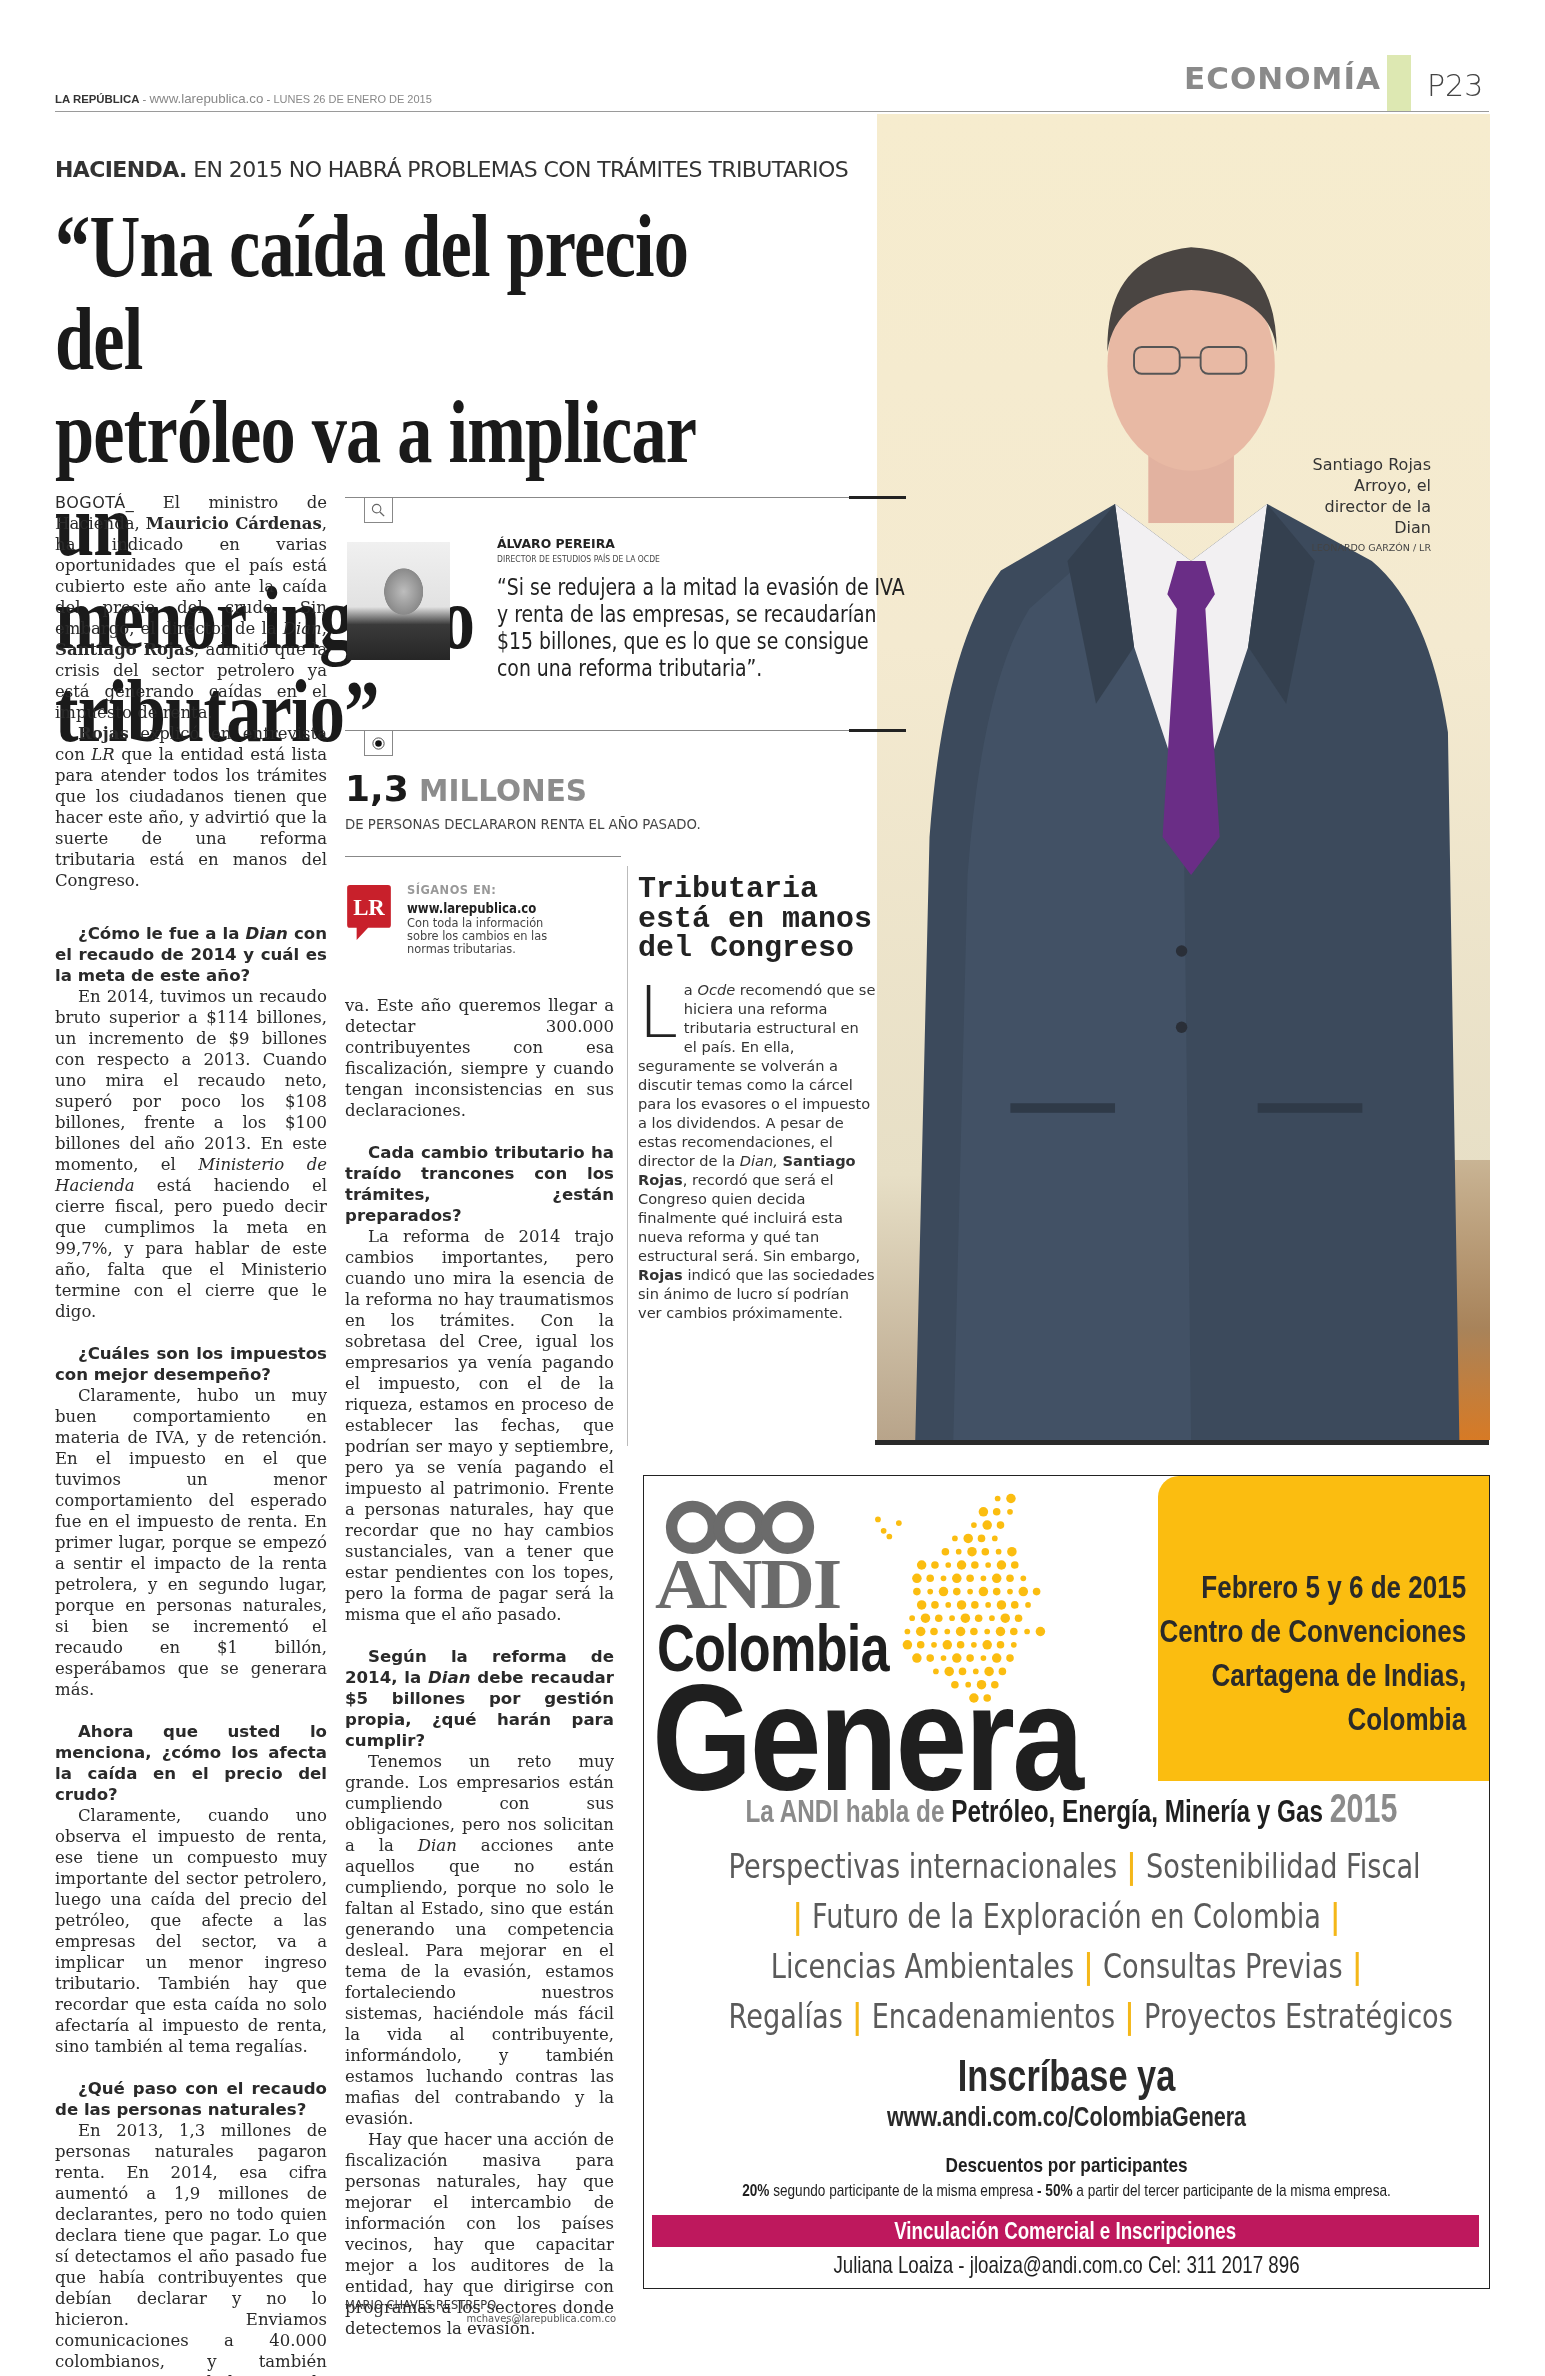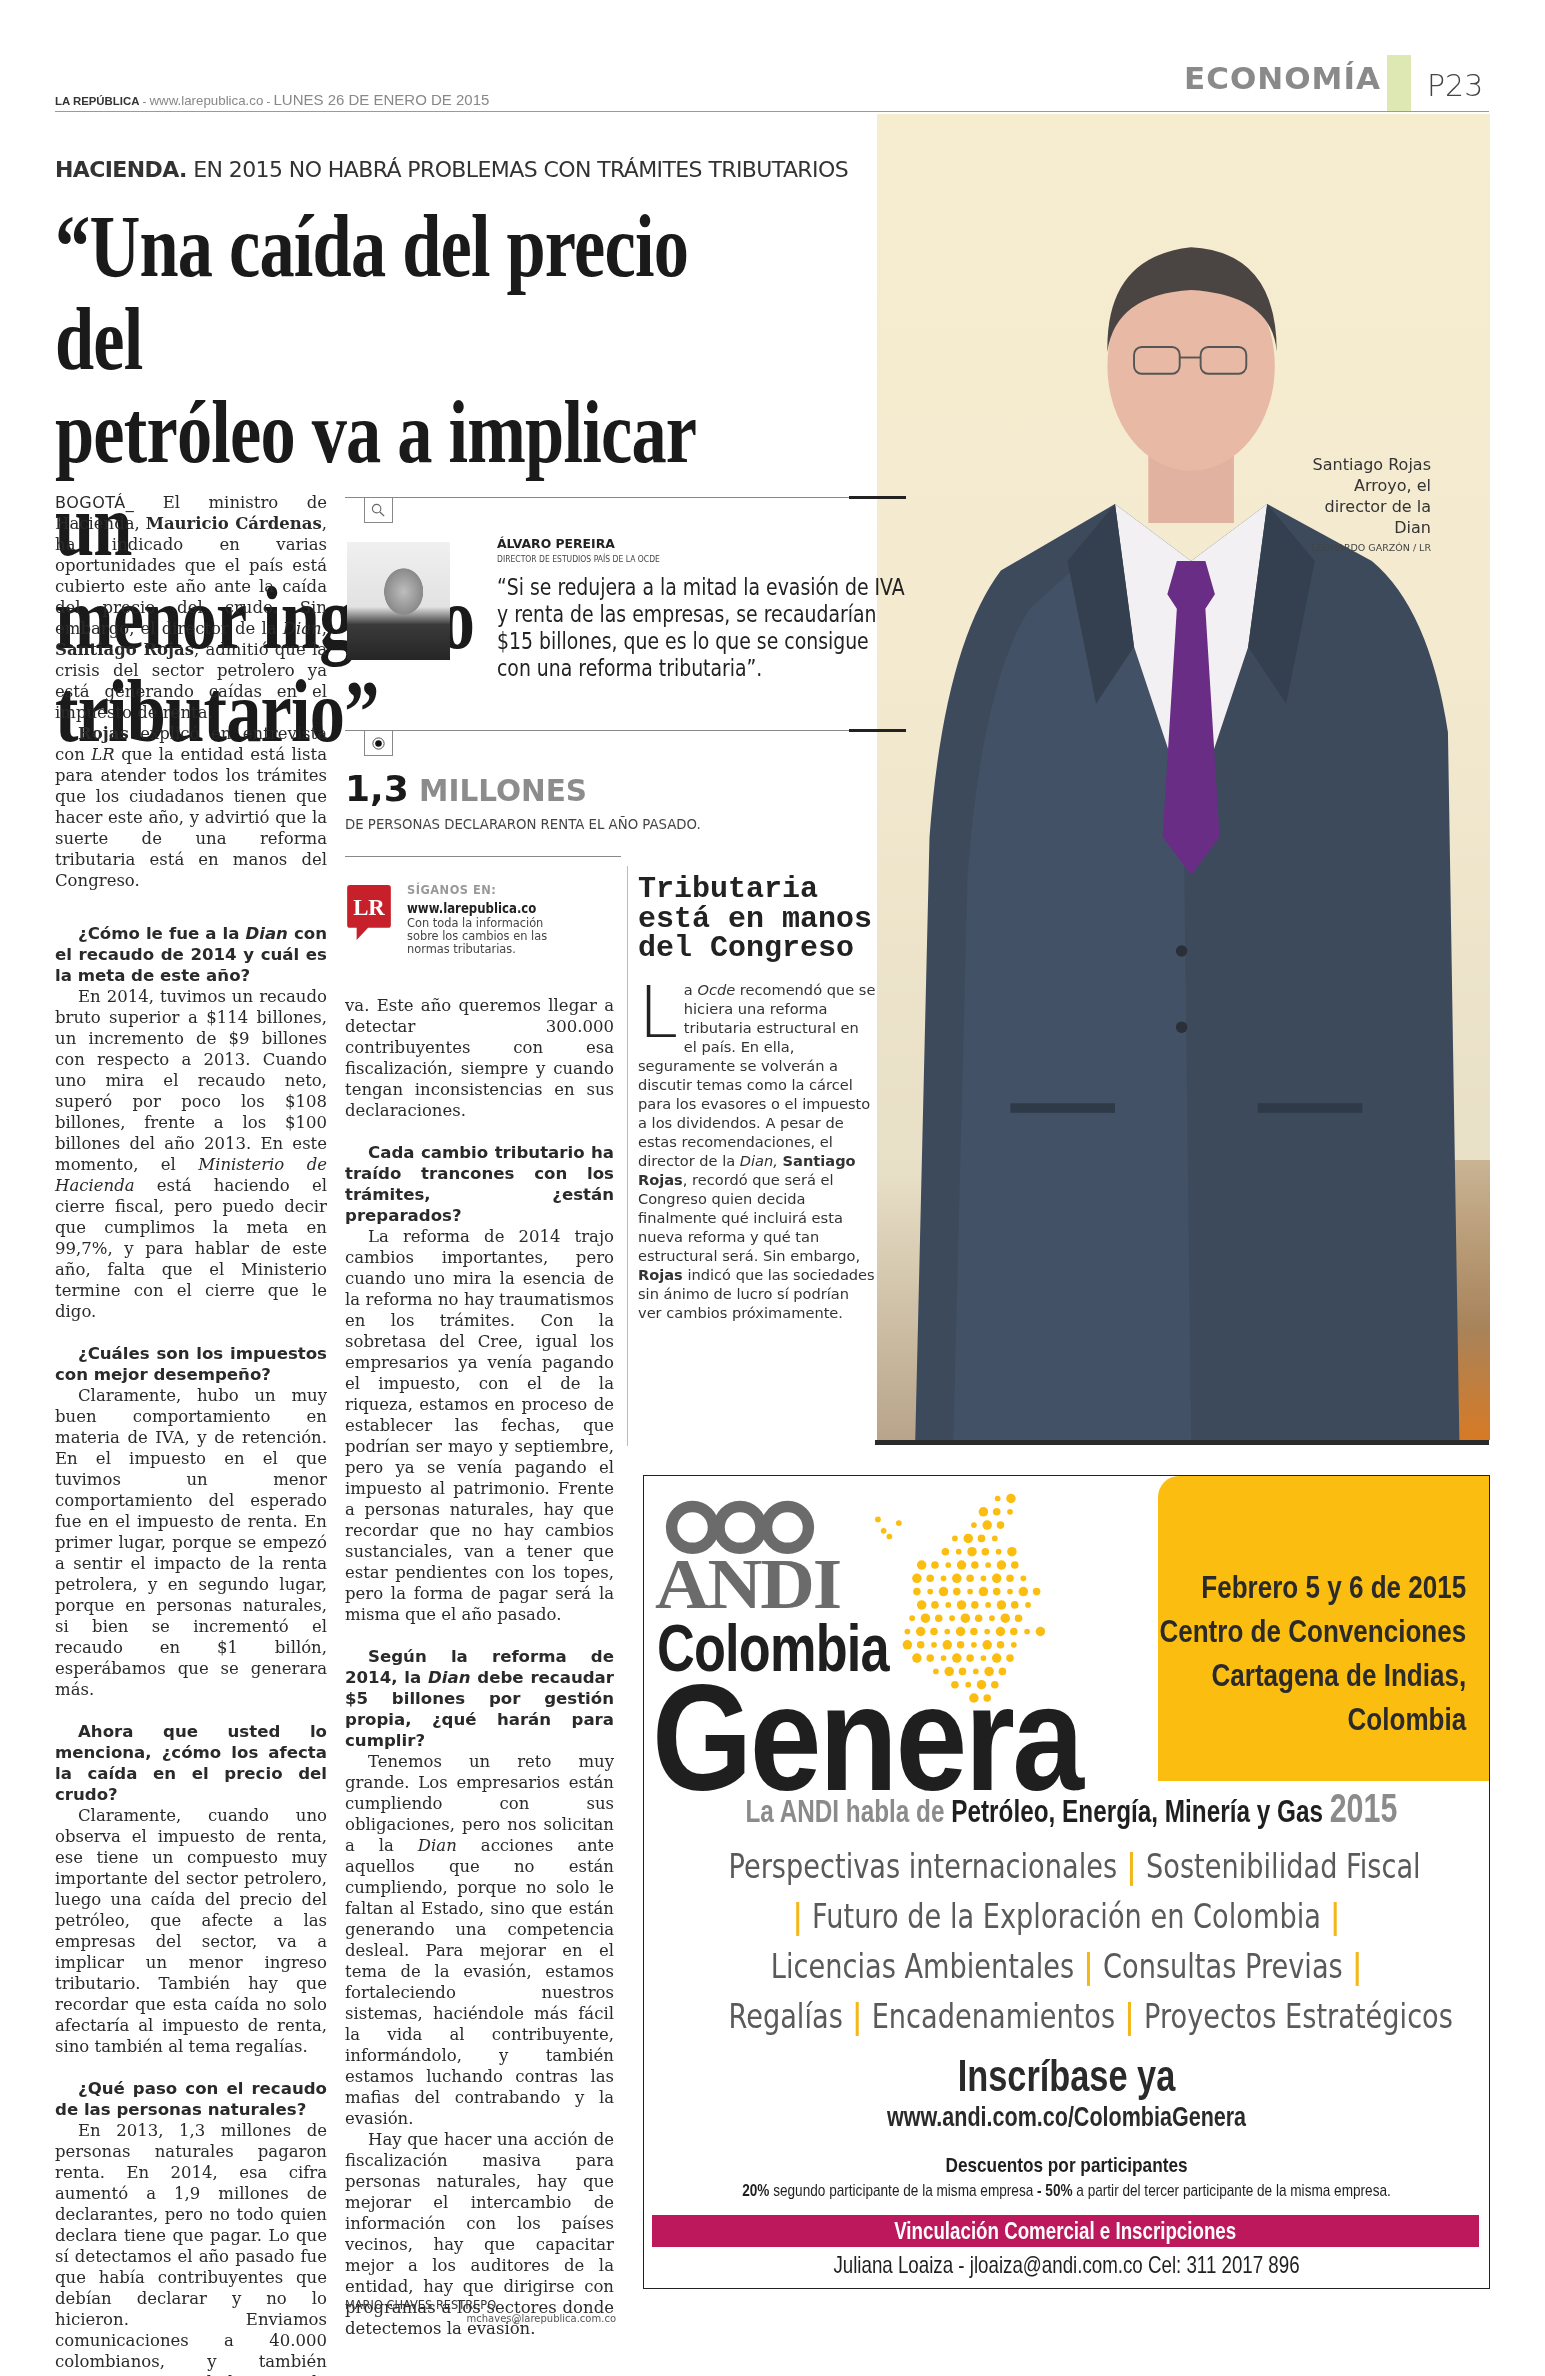--- a/index.html
+++ b/index.html
@@ -3,21 +3,21 @@
 <meta charset="utf-8">
 <style>
   * { box-sizing: border-box; margin: 0; padding: 0; }
   html, body { width: 1546px; height: 2377px; background: #ffffff; overflow: hidden; }
   body { position: relative; font-family: "DejaVu Serif", serif; color: #222; }
 
   
   .masthead { position: absolute; left: 55px; top: 91px; font-family: "Liberation Sans", sans-serif; font-size: 11.4px; color: #777; white-space: nowrap; }
   .masthead .brand { font-weight: bold; color: #333; }
   .masthead .url { font-size: 13.3px; color: #888; }
-  .masthead .date { font-size: 15px; color: #888; }
+  .masthead .date { font-size: 11px; color: #888; }
   .header-rule { position: absolute; left: 55px; top: 111px; width: 1434px; height: 1px; background: #9a9a9a; }
   .section-name { position: absolute; left: 1184px; top: 60px; font-family: "DejaVu Sans", sans-serif; font-weight: bold; font-size: 31px; color: #8a8a8a; letter-spacing: 1px; }
   .section-tab { position: absolute; left: 1387px; top: 55px; width: 24px; height: 56px; background: #dde8b2; }
   .page-num { position: absolute; left: 1427px; top: 68px; font-family: "DejaVu Sans", sans-serif; font-size: 30px; font-weight: 300; color: #444; }
 
   
   .kicker { position: absolute; left: 55px; top: 157px; font-family: "DejaVu Sans", sans-serif; font-size: 22px; color: #333; white-space: nowrap; letter-spacing: -0.6px; }
   .kicker .k-bold { font-weight: bold; }
   .headline { position: absolute; left: 55px; top: 200px; width: 856px; font-family: "Liberation Serif", serif; font-size: 88px; line-height: 93px; color: #1a1a1a; transform: scaleX(0.8); transform-origin: left top; white-space: pre-line; letter-spacing: -1px; }
 

